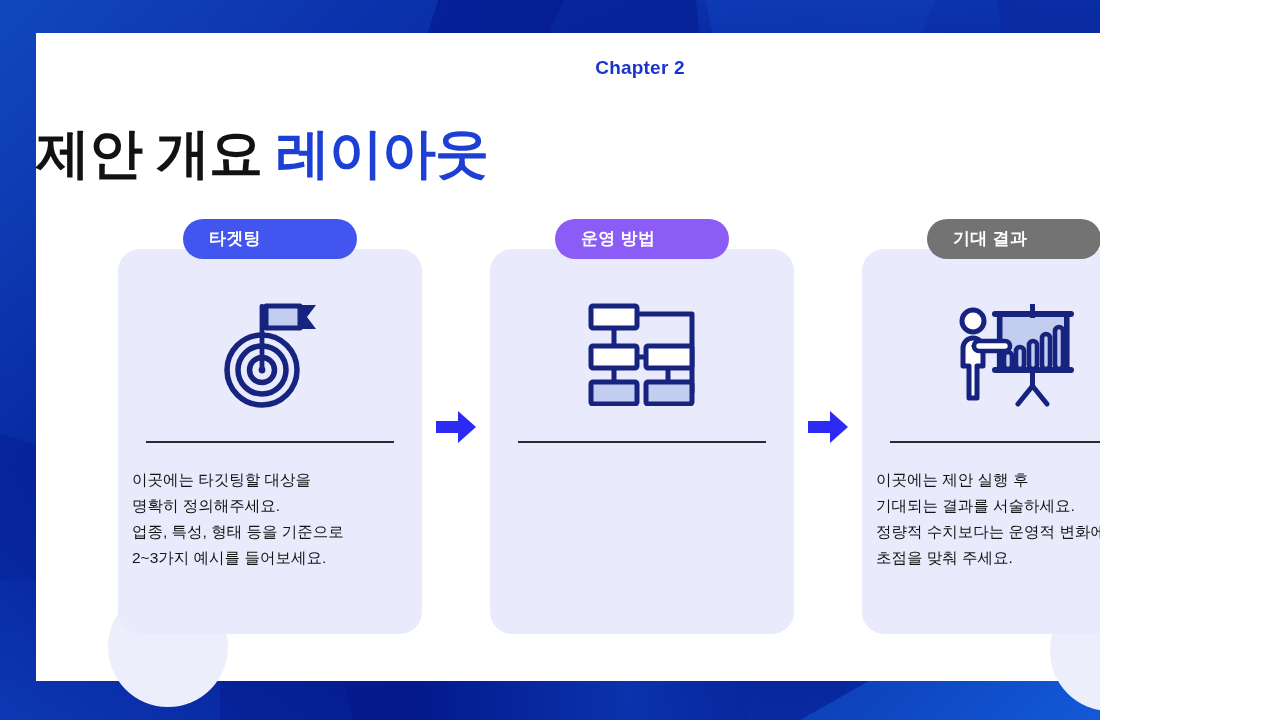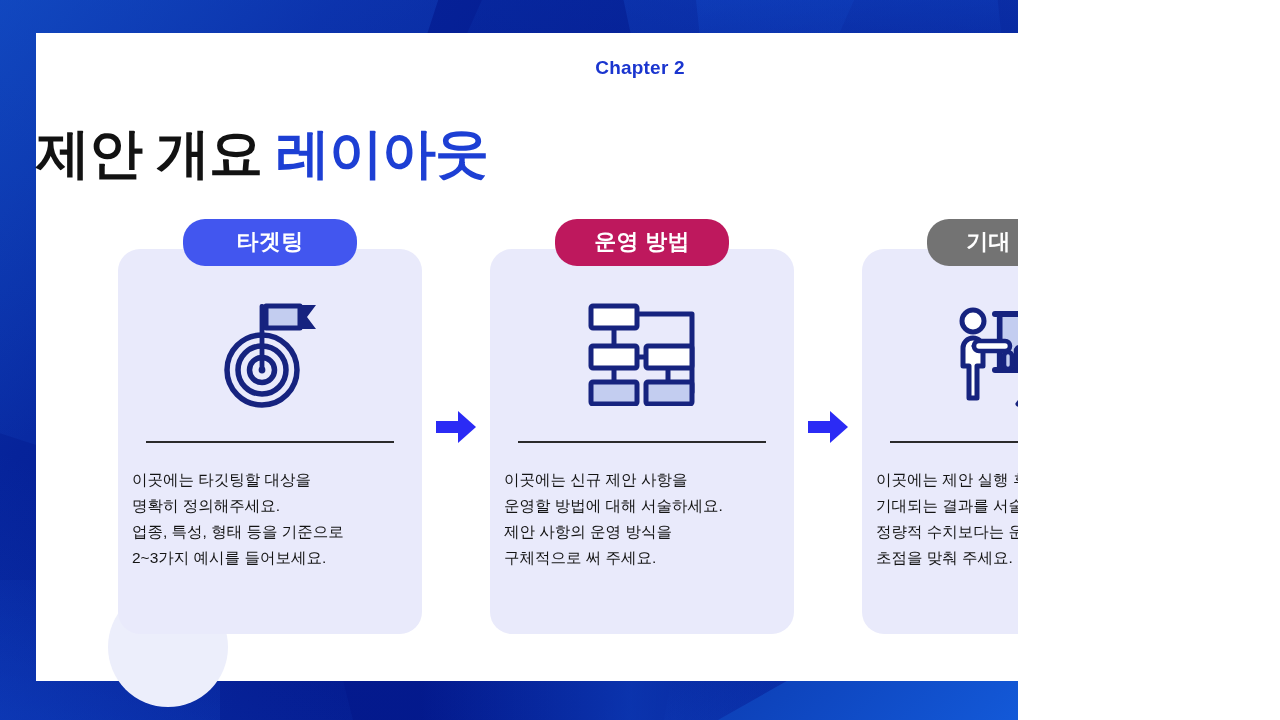--- a/index.html
+++ b/index.html
@@ -6,21 +6,21 @@
 
   html, body {
     width:1280px; height:720px;
     overflow:hidden;
     font-family:"Liberation Sans","DejaVu Sans",sans-serif;
   }
 
   
   #slide {
     position:relative;
-    width:1018px; height:720px;
+    width:1100px; height:720px;
     background:linear-gradient(125deg,#0b39ac 0%,#06239a 22%,#041a8e 48%,#03198c 72%,#0a2ea6 100%);
     overflow:hidden;
   }
   .bg-shape { position:absolute; pointer-events:none; }
 
   
   .facet-tl {
     top:-180px; left:-240px;
     width:620px; height:620px;
     background:linear-gradient(135deg,rgba(28,96,224,.55),rgba(10,44,160,0));
@@ -128,23 +128,22 @@
     background:#e9eafb;
     border-radius:22px;
   }
   .badge {
     position:absolute;
     top:0; left:50%;
     transform:translateX(-50%);
     min-width:174px;
     padding:8px 26px 9px;
     border-radius:22px;
-    text-align:center;
     color:#ffffff;
-    font-size:22px; font-weight:bold;
+    font-size:17px; font-weight:bold;
     letter-spacing:.3px;
     white-space:nowrap;
     z-index:3;
   }
 
   .icon-zone {
     position:absolute;
     top:68px; left:0; width:304px; height:138px;
     display:flex; align-items:center; justify-content:center;
   }
@@ -234,21 +233,21 @@
         <span>
           <svg width="44" height="36" viewBox="0 0 44 36">
             <path d="M2 12 H24 V2 L42 18 L24 34 V24 H2 Z" fill="#2b2bf5"></path>
           </svg>
         </span>
       </div>
 
       <div class="card-wrap">
         <div class="card"></div>
 
-        <div class="badge" id="badge-2" style="background: #be185d;">운영 방법</div>
+        <div class="badge" id="badge-2" style="background: #8b5cf6;">운영 방법</div>
 
         <div class="icon-zone">
           <span>
             <svg width="112" height="104" viewBox="0 0 112 104" fill="none">
               <g stroke="#16237f" stroke-width="5">
 
                 <path d="M28 26 V44"></path>
                 <path d="M28 66 V82"></path>
                 <path d="M52 55 H62"></path>
                 <path d="M82 66 V82"></path>
@@ -264,24 +263,20 @@
               <rect x="60" y="44" width="46" height="22" rx="2" fill="#ffffff" stroke="#16237f" stroke-width="5"></rect>
 
               <rect x="5" y="80" width="46" height="22" rx="2" fill="#c3cdf0" stroke="#16237f" stroke-width="5"></rect>
               <rect x="60" y="80" width="46" height="22" rx="2" fill="#c3cdf0" stroke="#16237f" stroke-width="5"></rect>
             </svg>
           </span>
         </div>
 
         <div class="divider"></div>
 
-        <div class="card-text">이곳에는 신규 제안 사항을
-운영할 방법에 대해 서술하세요.
-제안 사항의 운영 방식을
-구체적으로 써 주세요.</div>
       </div>
 
       <div class="connector">
         <span>
           <svg width="44" height="36" viewBox="0 0 44 36">
             <path d="M2 12 H24 V2 L42 18 L24 34 V24 H2 Z" fill="#2b2bf5"></path>
           </svg>
         </span>
       </div>
 

